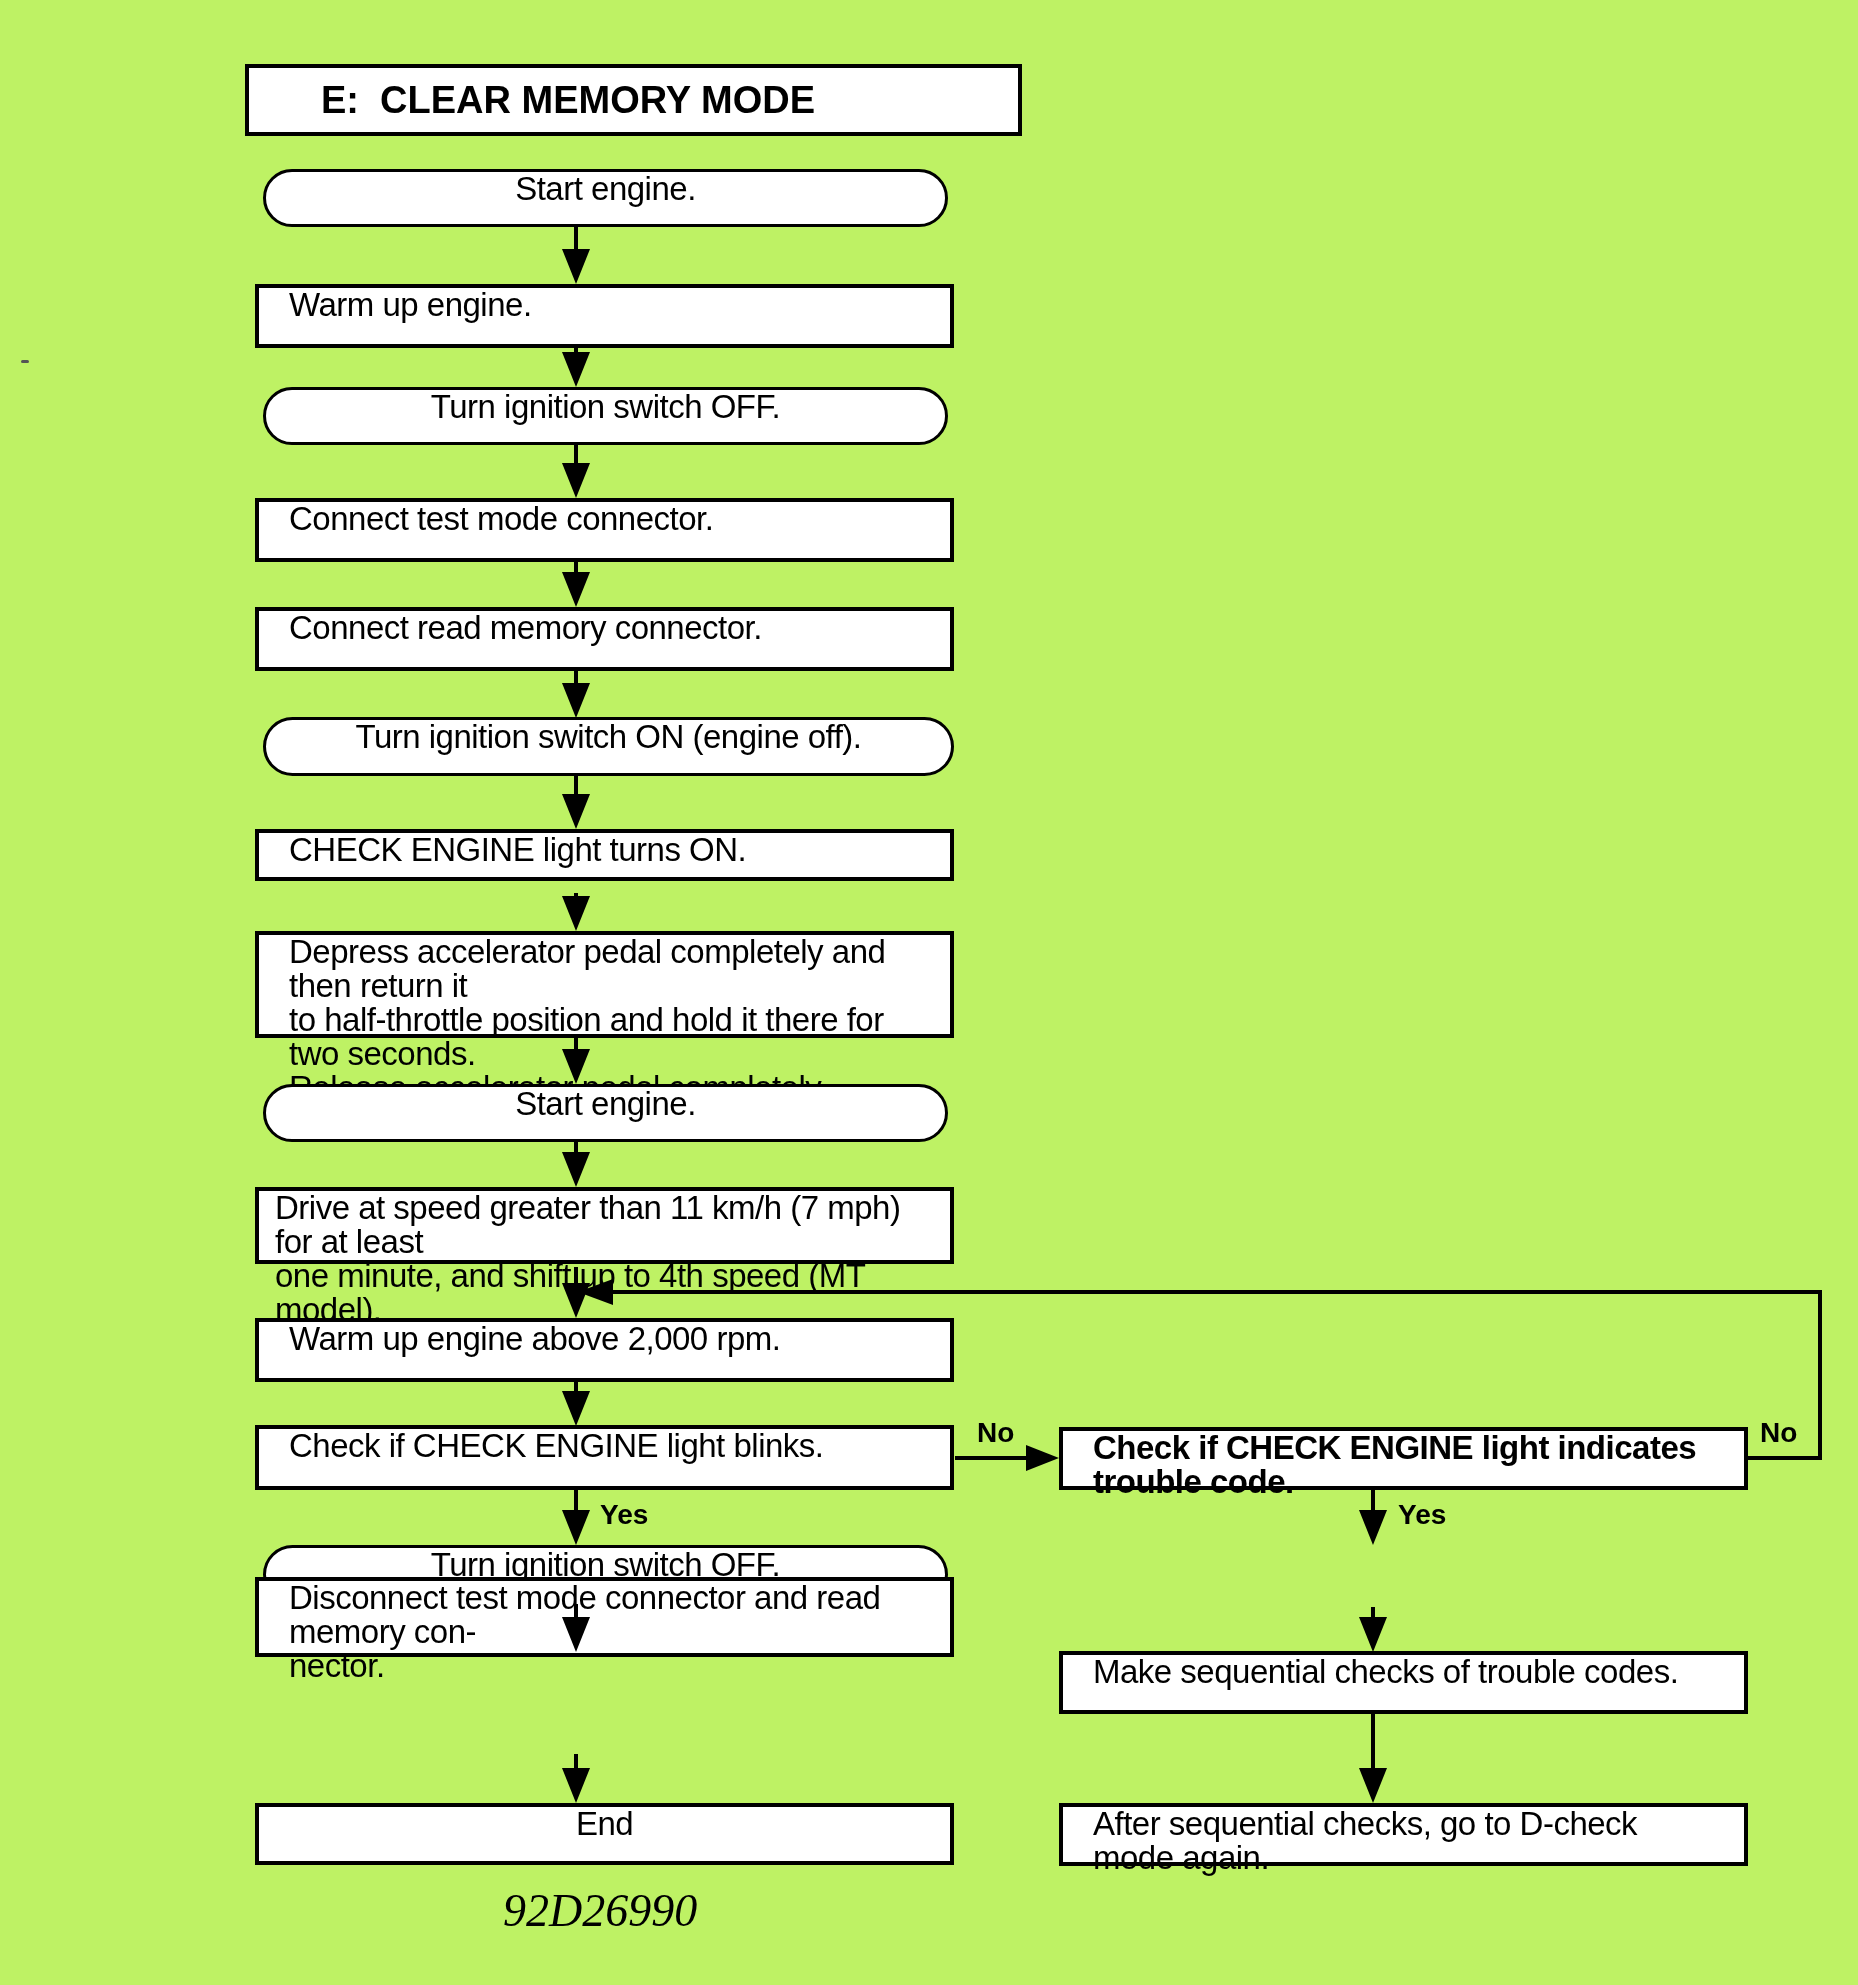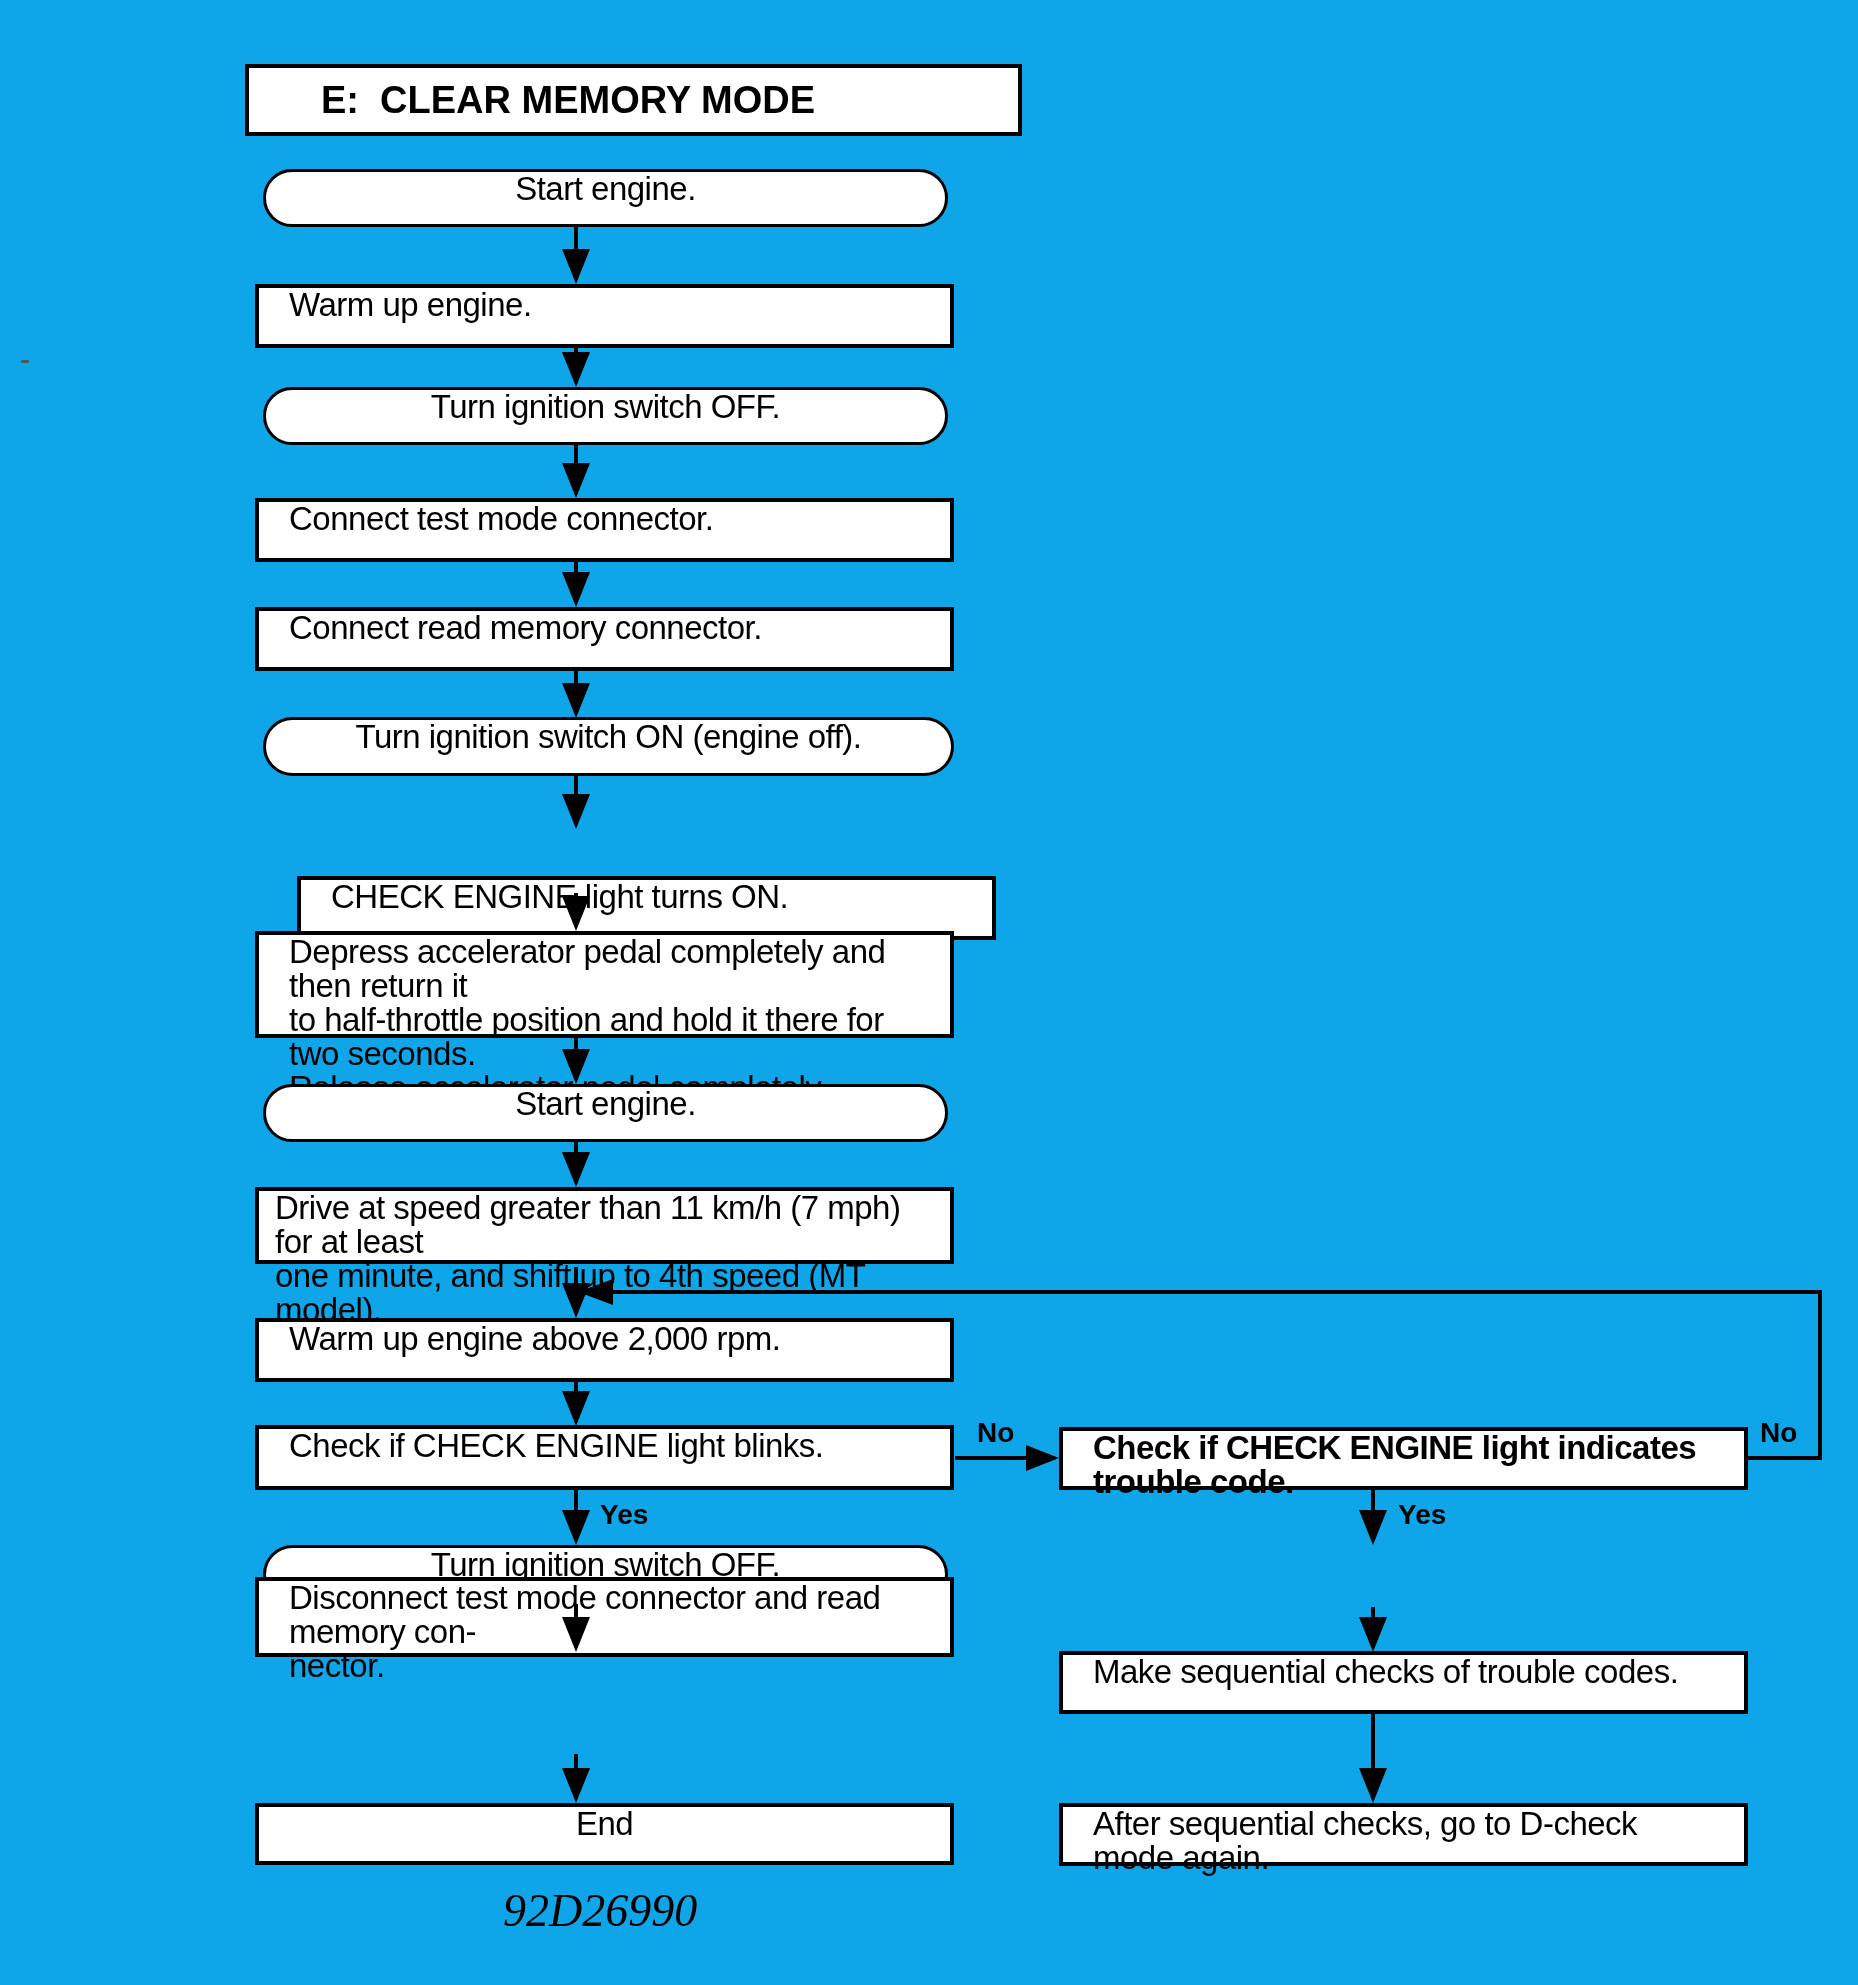--- a/index.html
+++ b/index.html
@@ -1,16 +1,16 @@
 <!DOCTYPE html>
 <html style="font-size:13px"><head>
 <meta charset="utf-8">
 <style>
   html,body{margin:0;padding:0;background:#ffffff;}
-  .canvas{position:relative;width:1859px;height:1985px;background:#0ea5e9;overflow:hidden;
+  .canvas{position:relative;width:1859px;height:1985px;background:#bef264;overflow:hidden;
           font-family:"Liberation Sans", sans-serif;color:#000;}
   .node{position:absolute;box-sizing:border-box;border:4.1px solid #000;background:#fff;
         display:flex;align-items:flex-start;font-size:33px;letter-spacing:-0.5px;line-height:34px;
         white-space:pre-line;}
   .rect{justify-content:flex-start;padding:0 21.4px 0 30px;text-align:left;}
   .ctr{justify-content:center;padding:0 16.4px;text-align:center;}
   .stadium{border-radius:822px;border-width:3.3px;justify-content:center;padding:0 33px;text-align:center;}
   .titlebox{position:absolute;box-sizing:border-box;border:4.1px solid #000;background:#fff;
         display:flex;align-items:center;font-size:38px;font-weight:bold;letter-spacing:0;
         padding-left:72px;white-space:pre;}
@@ -53,21 +53,21 @@
   </div>
 
   <div class="node rect" style="left:255px;top:607px;width:699px;height:64px;">
     <span>Connect read memory connector.</span>
   </div>
 
   <div class="node stadium" style="left:263px;top:717px;width:691px;height:59px;">
     <span>Turn ignition switch ON (engine off).</span>
   </div>
 
-  <div class="node rect" style="left:255px;top:876px;width:699px;height:64px;margin-left:42px;">
+  <div class="node rect" style="left:255px;top:829px;width:699px;height:52px;">
     <span>CHECK ENGINE light turns ON.</span>
   </div>
 
   <div class="node rect" style="left:255px;top:931px;width:699px;height:107px;">
     <span>Depress accelerator pedal completely and then return it
 to half-throttle position and hold it there for two seconds.
 Release accelerator pedal completely.</span>
   </div>
 
   <div class="node stadium" style="left:263px;top:1084px;width:685px;height:58px;">

